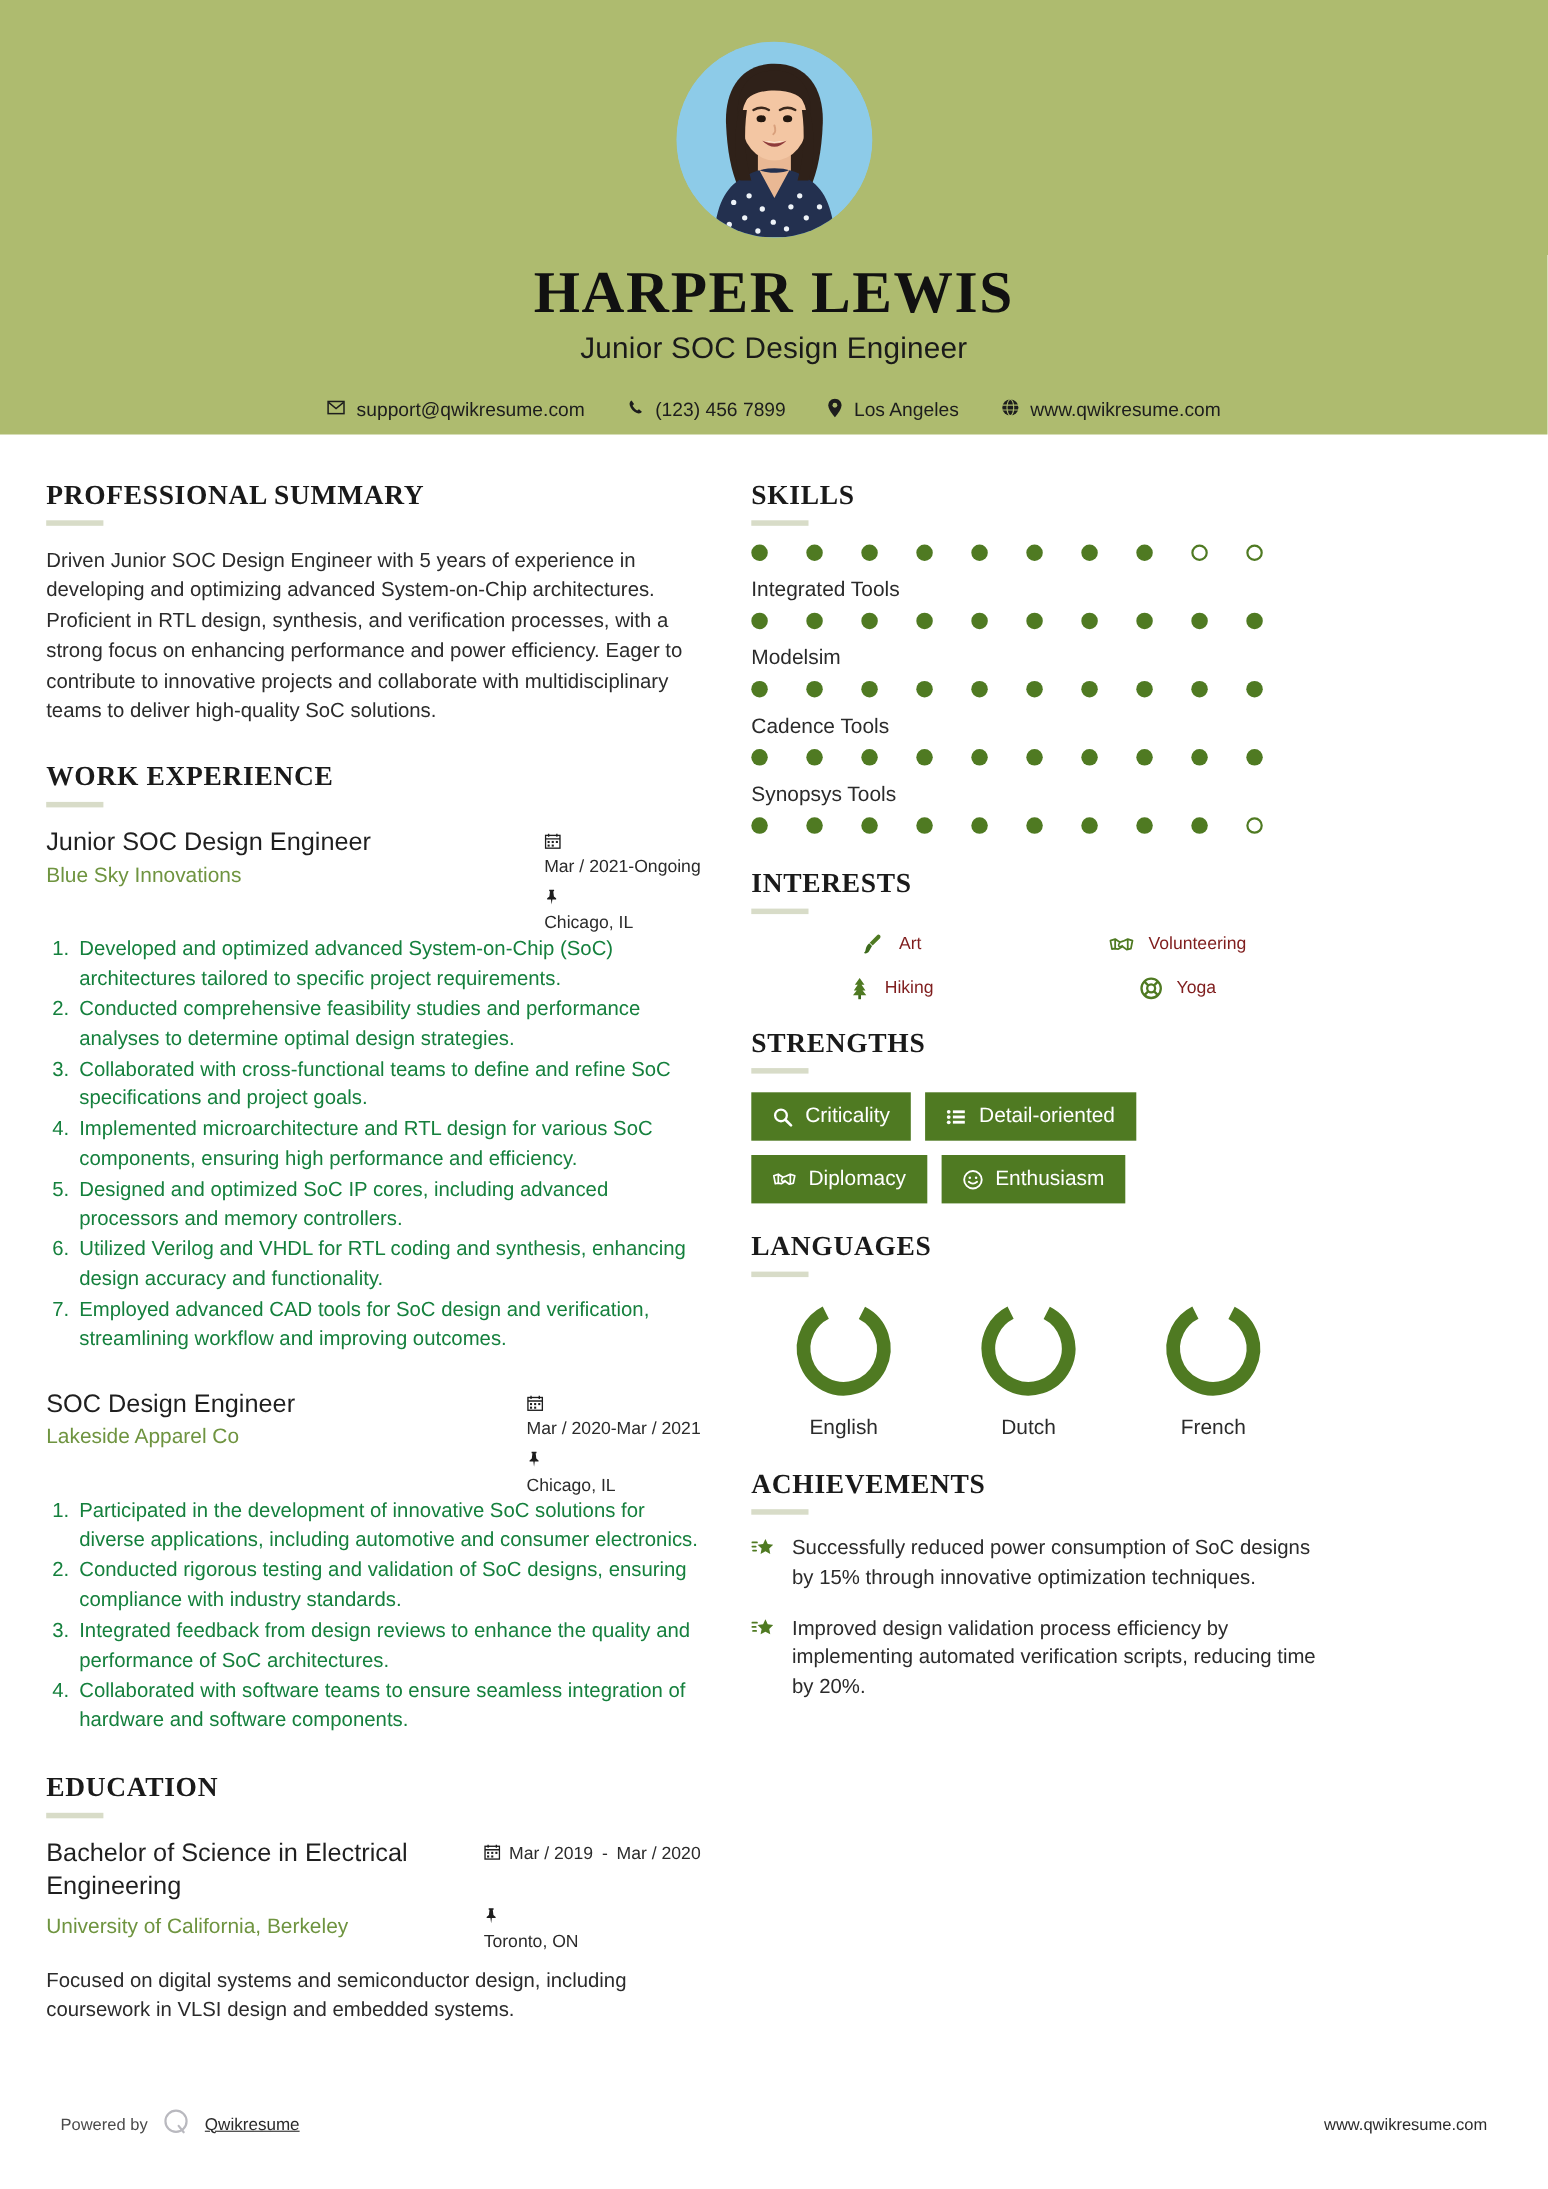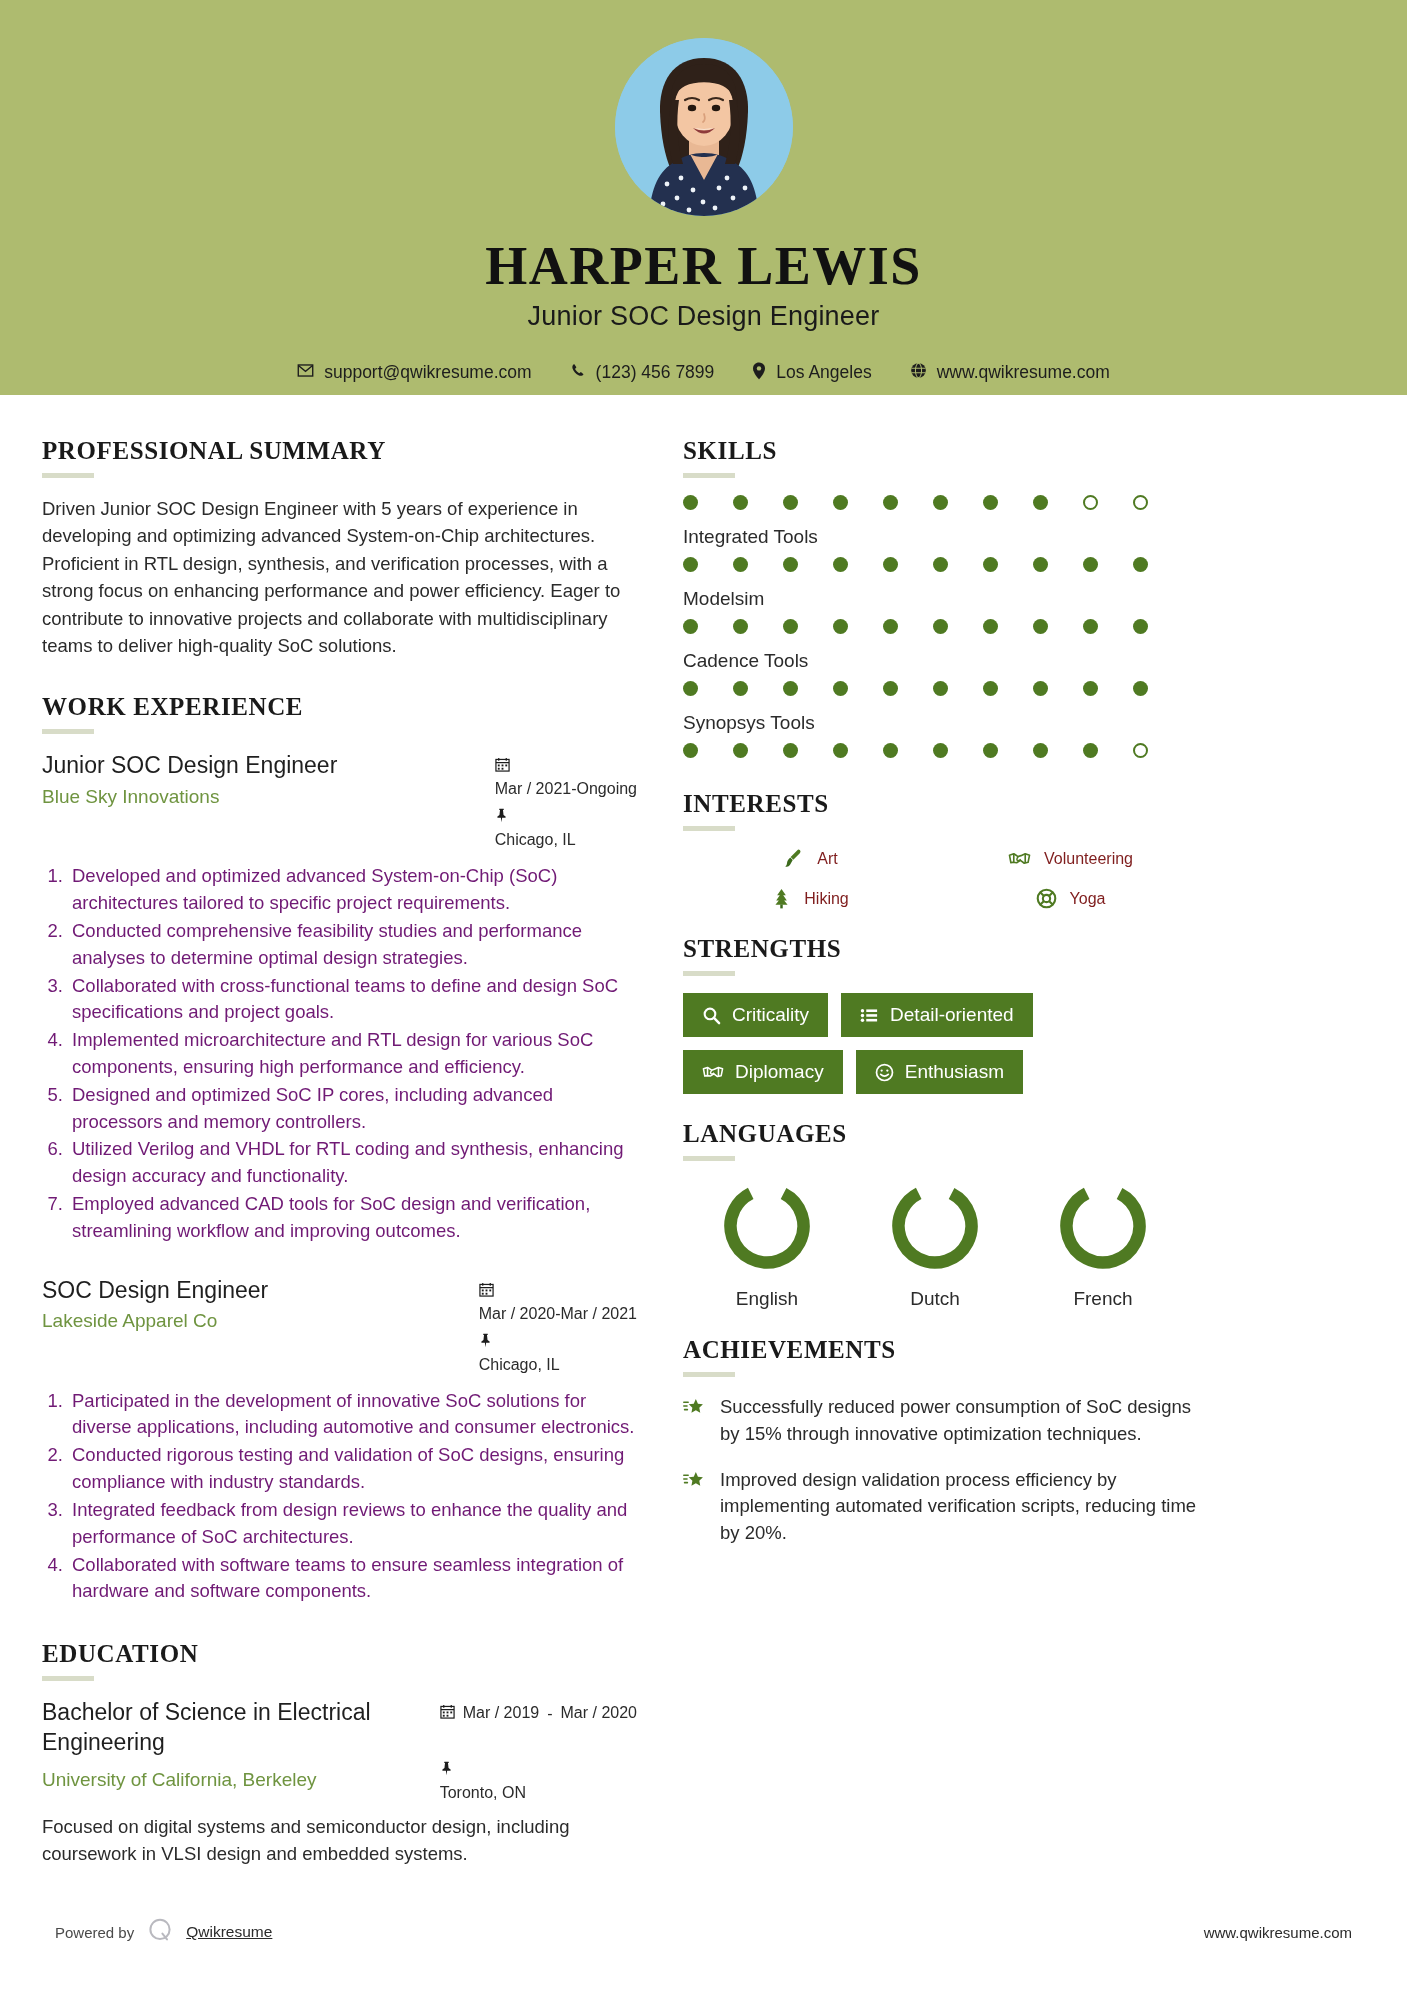--- a/index.html
+++ b/index.html
@@ -125,25 +125,24 @@
     gap: 8px;
     font-size: 16px;
     color: #2b2b2b;
     white-space: nowrap;
     flex-direction: column;
   }
   .meta-line + .meta-line { margin-top: 10px; }
   .meta-line svg { display:block; flex: 0 0 auto; }
 
   .job-bullets {
-    margin-top: 14px;
     padding-left: 26px;
     font-size: 18.5px;
     line-height: 1.45;
-    color: #701a75;
+    color: #15803d;
   }
   .job-bullets li { margin-bottom: 1px; padding-left: 4px; }
 
   .space-lg { height: 34px; }
   .space-md { height: 26px; }
   .space-sm { height: 16px; }
 
   
   .edu-head { display:flex; justify-content: space-between; align-items: flex-start; }
   .edu-left { flex: 1 1 auto; padding-right: 14px; }
@@ -377,21 +376,21 @@
                     <path d="M4.6 0.8 H9.4 V2.2 H8.6 L9.2 7.4 L11.4 9.2 V10.4 H7.7 L7 15.4 L6.3 10.4 H2.6 V9.2 L4.8 7.4 L5.4 2.2 H4.6 Z" fill="#1d1d1d"></path>
                   </svg>
               </span>
               <span>Chicago, IL</span>
             </div>
           </div>
         </div>
         <ol class="job-bullets">
           <li>Developed and optimized advanced System-on-Chip (SoC) architectures tailored to specific project requirements.</li>
           <li>Conducted comprehensive feasibility studies and performance analyses to determine optimal design strategies.</li>
-          <li>Collaborated with cross-functional teams to define and design SoC specifications and project goals.</li>
+          <li>Collaborated with cross-functional teams to define and refine SoC specifications and project goals.</li>
           <li>Implemented microarchitecture and RTL design for various SoC components, ensuring high performance and efficiency.</li>
           <li>Designed and optimized SoC IP cores, including advanced processors and memory controllers.</li>
           <li>Utilized Verilog and VHDL for RTL coding and synthesis, enhancing design accuracy and functionality.</li>
           <li>Employed advanced CAD tools for SoC design and verification, streamlining workflow and improving outcomes.</li>
         </ol>
       </div>
 
       <div class="space-md"></div>
 
       <div class="job">

